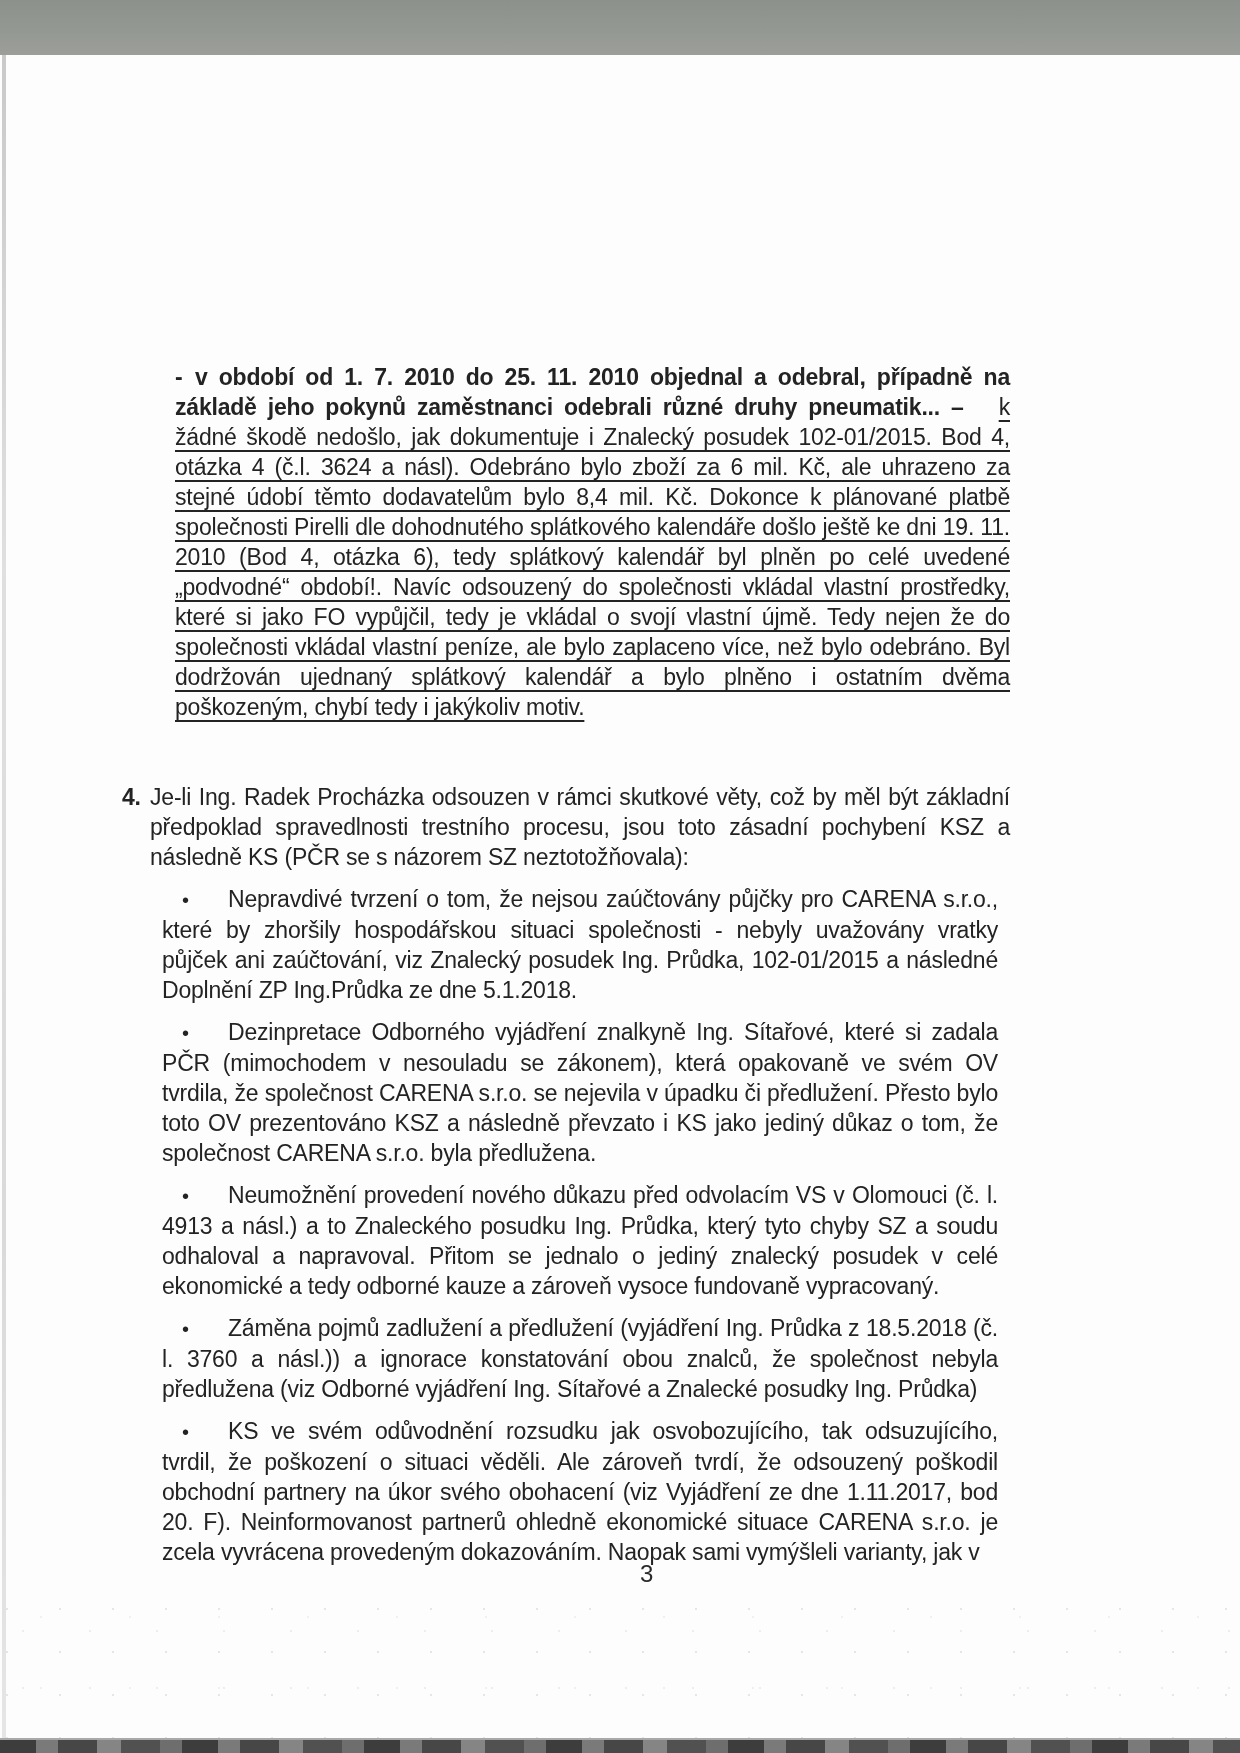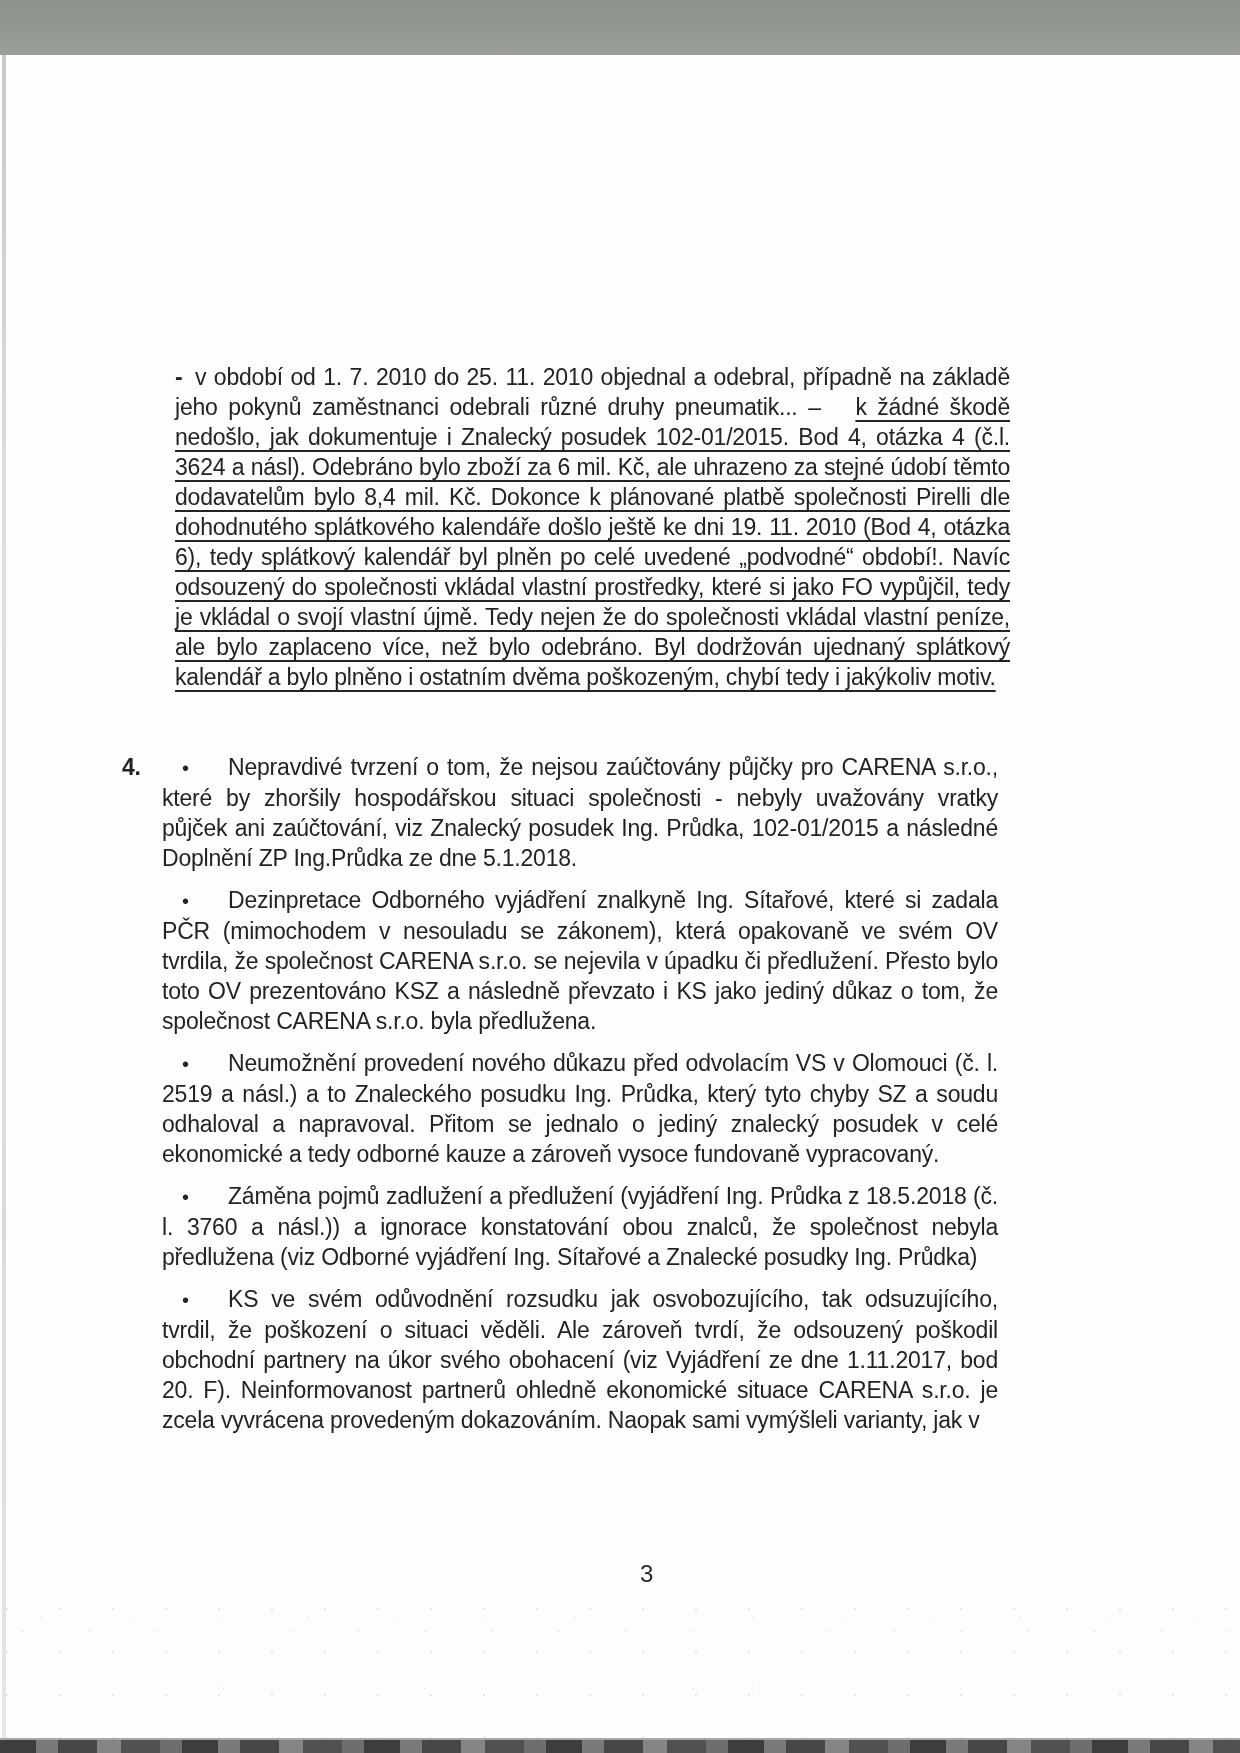--- a/index.html
+++ b/index.html
@@ -48,21 +48,21 @@
   }
   .para-dash{
     position:relative;
     margin:0 0 0 25px;
     text-indent:20px;
   }
   .dash-marker{
     position:absolute;left:0;top:0;text-indent:0;
     font-weight:700;
   }
-  .bold-seg{font-weight:400;}
+  .bold-seg{font-weight:700;}
   .under-seg{
     text-decoration:underline;
     text-decoration-thickness:2px;
     text-underline-offset:5px;
     margin-left:24px;
   }
   .item4{
     position:relative;
     margin:60px 0 0 0;
   }
@@ -95,31 +95,32 @@
   <div class="scan-left-line"></div>
 
   <div class="doc-content">
 
     <p class="para-dash">
       <span class="dash-marker">-</span><span class="bold-seg">v období od 1. 7. 2010 do 25. 11. 2010 objednal a odebral, případně na základě jeho pokynů zaměstnanci odebrali různé druhy pneumatik... – </span><span class="under-seg">k žádné škodě nedošlo, jak dokumentuje i Znalecký posudek 102-01/2015. Bod 4, otázka 4 (č.l. 3624 a násl). Odebráno bylo zboží za 6 mil. Kč, ale uhrazeno za stejné údobí těmto dodavatelům bylo 8,4 mil. Kč. Dokonce k plánované platbě společnosti Pirelli dle dohodnutého splátkového kalendáře došlo ještě ke dni 19. 11. 2010 (Bod 4, otázka 6), tedy splátkový kalendář byl plněn po celé uvedené „podvodné“ období!. Navíc odsouzený do společnosti vkládal vlastní prostředky, které si jako FO vypůjčil, tedy je vkládal o svojí vlastní újmě. Tedy nejen že do společnosti vkládal vlastní peníze, ale bylo zaplaceno více, než bylo odebráno. Byl dodržován ujednaný splátkový kalendář a bylo plněno i ostatním dvěma poškozeným, chybí tedy i jakýkoliv motiv.</span>
     </p>
 
     <div class="item4">
       <span class="item4-number">4.</span>
+      <p class="item4-intro">Je-li Ing. Radek Procházka odsouzen v rámci skutkové věty, což by měl být základní předpoklad spravedlnosti trestního procesu, jsou toto zásadní pochybení KSZ a následně KS (PČR se s názorem SZ neztotožňovala):</p>
 
       <p class="bullet-para">
         <span class="bullet-marker">•</span><span>Nepravdivé tvrzení o tom, že nejsou zaúčtovány půjčky pro CARENA s.r.o., které by zhoršily hospodářskou situaci společnosti - nebyly uvažovány vratky půjček ani zaúčtování, viz Znalecký posudek Ing. Průdka, 102-01/2015 a následné Doplnění ZP Ing.Průdka ze dne 5.1.2018.</span>
       </p>
 
       <p class="bullet-para">
         <span class="bullet-marker">•</span><span>Dezinpretace Odborného vyjádření znalkyně Ing. Sítařové, které si zadala PČR (mimochodem v nesouladu se zákonem), která opakovaně ve svém OV tvrdila, že společnost CARENA s.r.o. se nejevila v úpadku či předlužení. Přesto bylo toto OV prezentováno KSZ a následně převzato i KS jako jediný důkaz o tom, že společnost CARENA s.r.o. byla předlužena.</span>
       </p>
 
       <p class="bullet-para">
-        <span class="bullet-marker">•</span><span>Neumožnění provedení nového důkazu před odvolacím VS v Olomouci (č. l. 2519 a násl.) a to Znaleckého posudku Ing. Průdka, který tyto chyby SZ a soudu odhaloval a napravoval. Přitom se jednalo o jediný znalecký posudek v celé ekonomické a tedy odborné kauze a zároveň vysoce fundovaně vypracovaný.</span>
+        <span class="bullet-marker">•</span><span>Neumožnění provedení nového důkazu před odvolacím VS v Olomouci (č. l. 4913 a násl.) a to Znaleckého posudku Ing. Průdka, který tyto chyby SZ a soudu odhaloval a napravoval. Přitom se jednalo o jediný znalecký posudek v celé ekonomické a tedy odborné kauze a zároveň vysoce fundovaně vypracovaný.</span>
       </p>
 
 
       <p class="bullet-para">
         <span class="bullet-marker">•</span><span>Záměna pojmů zadlužení a předlužení (vyjádření Ing. Průdka z 18.5.2018 (č. l. 3760 a násl.)) a ignorace konstatování obou znalců, že společnost nebyla předlužena (viz Odborné vyjádření Ing. Sítařové a Znalecké posudky Ing. Průdka)</span>
       </p>
 
       <p class="bullet-para">
         <span class="bullet-marker">•</span><span>KS ve svém odůvodnění rozsudku jak osvobozujícího, tak odsuzujícího, tvrdil, že poškození o situaci věděli. Ale zároveň tvrdí, že odsouzený poškodil obchodní partnery na úkor svého obohacení (viz Vyjádření ze dne 1.11.2017, bod 20. F). Neinformovanost partnerů ohledně ekonomické situace CARENA s.r.o. je zcela vyvrácena provedeným dokazováním. Naopak sami vymýšleli varianty, jak v</span>
       </p>

